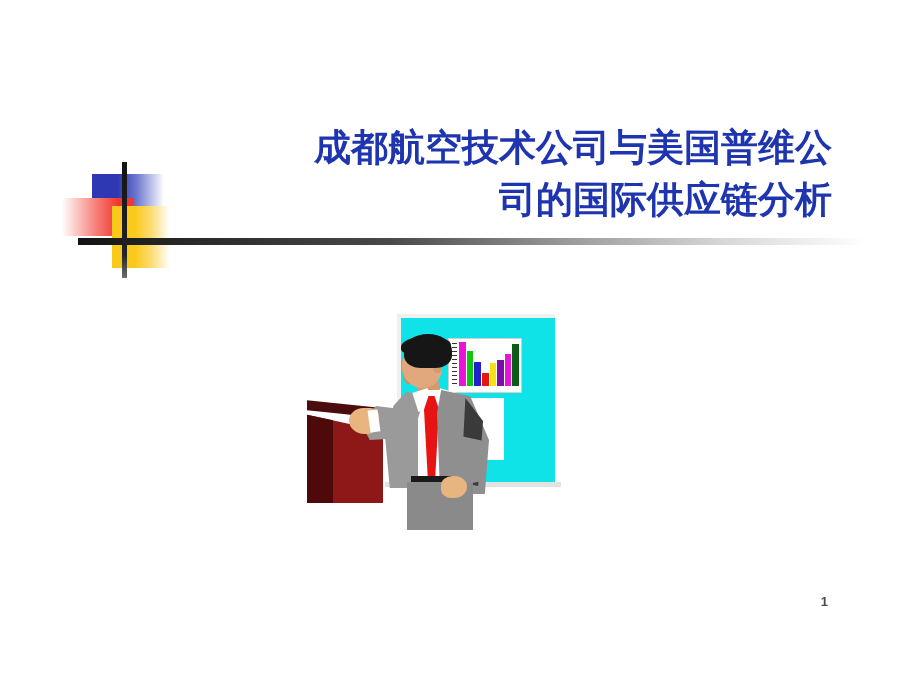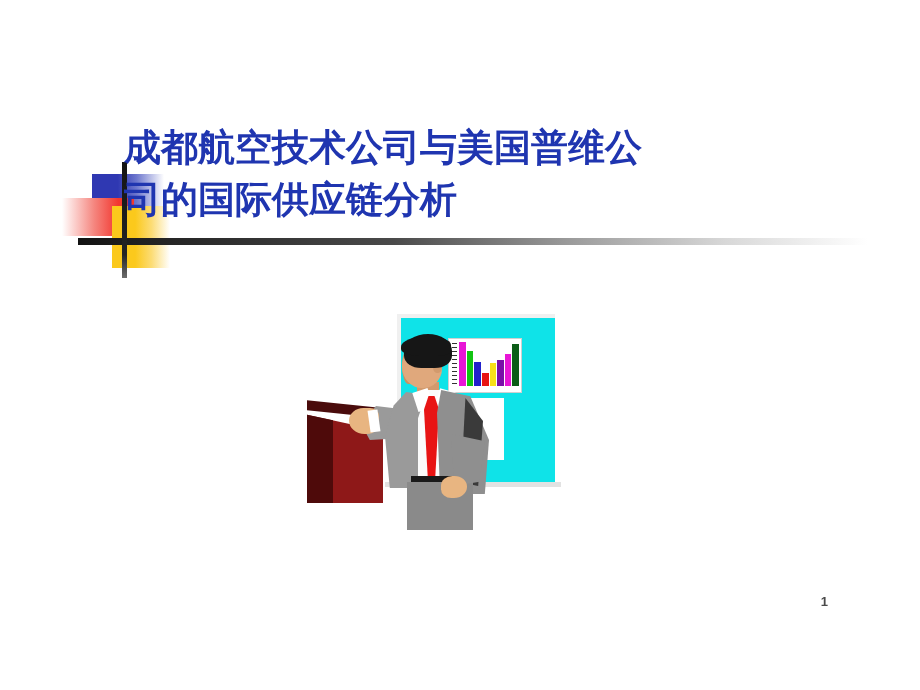--- a/index.html
+++ b/index.html
@@ -66,24 +66,24 @@
     left: 23px;
     top: 78px;
     width: 790px;
     height: 7px;
     background: linear-gradient(to right, #121212 0%, #1e1e1e 6%, #4a4a4a 40%, #9a9a9a 62%, #d8d8d8 82%, #ffffff 100%);
   }
 
   
   .title {
     position: absolute;
-    left: 124px;
+    left: 132px;
     top: 122px;
     width: 700px;
-    text-align: left;
+    text-align: right;
     color: #1F35B0;
     font-family: Liberation Sans, sans-serif;
     font-size: 37px;
     font-weight: 700;
     line-height: 52px;
     letter-spacing: 0px;
     white-space: pre-line;
   }
 
   

